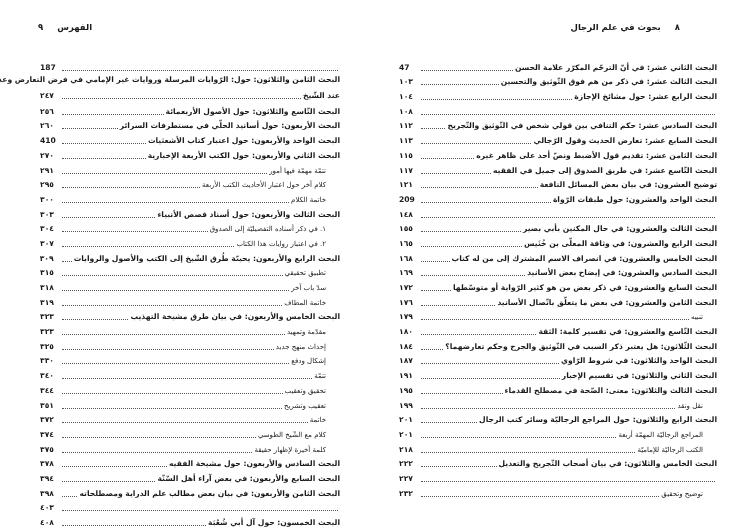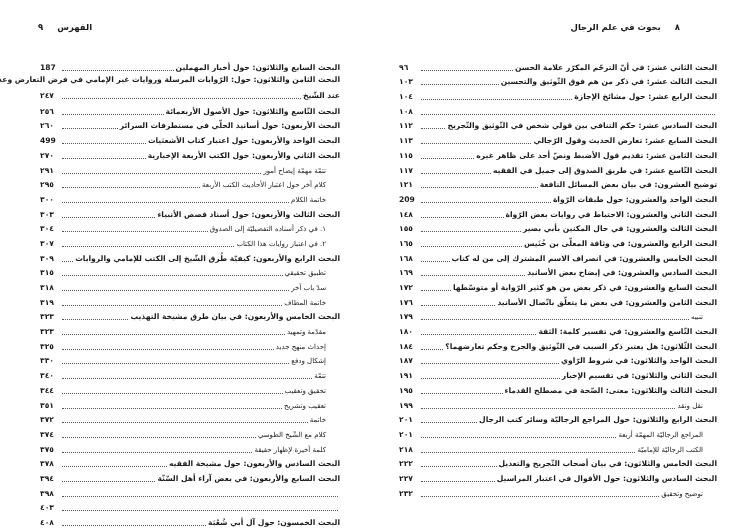--- a/index.html
+++ b/index.html
@@ -50,21 +50,21 @@
 
 <div class="page right">
   <div class="header">
     <span>٨</span>
     <span>بحوث في علم الرجال</span>
   </div>
   <ul class="toc" id="toc-right">
       <li class="row main">
         <span class="title">البحث الثاني عشر: في أنّ الترحّم المكرّر علامة الحسن</span>
         <span class="leader"></span>
-        <span class="page-num">٩٦</span>
+        <span class="page-num">47</span>
       </li>
       <li class="row main">
         <span class="title">البحث الثالث عشر: في ذكر من هم فوق التّوثيق والتحسين</span>
         <span class="leader"></span>
         <span class="page-num">١٠٣</span>
       </li>
       <li class="row main">
         <span class="title">البحث الرابع عشر: حول مشائخ الإجازة</span>
         <span class="leader"></span>
         <span class="page-num">١٠٤</span>
@@ -97,21 +97,20 @@
         <span class="title">توضيح العشرون: في بيان بعض المسائل النافعة</span>
         <span class="leader"></span>
         <span class="page-num">١٢١</span>
       </li>
       <li class="row main">
         <span class="title">البحث الواحد والعشرون: حول طبقات الرّواة</span>
         <span class="leader"></span>
         <span class="page-num">209</span>
       </li>
       <li class="row main">
-        <span class="title">البحث الثاني والعشرون: الاحتياط في روايات بعض الرّواة</span>
         <span class="leader"></span>
         <span class="page-num">١٤٨</span>
       </li>
       <li class="row main">
         <span class="title">البحث الثالث والعشرون: في حال المكنين بأبي بصير</span>
         <span class="leader"></span>
         <span class="page-num">١٥٥</span>
       </li>
       <li class="row main">
         <span class="title">البحث الرابع والعشرون: في وثاقة المعلّى بن خُنَيس</span>
@@ -187,40 +186,38 @@
         <span class="title">الكتب الرجاليّة للإماميّة</span>
         <span class="leader"></span>
         <span class="page-num">٢١٨</span>
       </li>
       <li class="row main">
         <span class="title">البحث الخامس والثلاثون: في بيان أصحاب التّجريح والتعديل</span>
         <span class="leader"></span>
         <span class="page-num">٢٢٢</span>
       </li>
       <li class="row main">
-        <span class="title">البحث السادس والثلاثون: حول الأقوال في اعتبار المراسيل</span>
         <span class="leader"></span>
         <span class="page-num">٢٢٧</span>
       </li>
       <li class="row sub">
         <span class="title">توضيح وتحقيق</span>
         <span class="leader"></span>
         <span class="page-num">٢٣٢</span>
       </li>
     </ul>
 </div>
 
 <div class="page left">
   <div class="header">
     <span>٩</span>
     <span>الفهرس</span>
   </div>
   <ul class="toc" id="toc-left">
       <li class="row main">
-        <span class="title">البحث السابع والثلاثون: حول أخبار المهملين</span>
         <span class="leader"></span>
         <span class="page-num">187</span>
       </li>
       <li class="row main tall" style="height: 29.4px; flex-direction: column; align-items: stretch;">
         <div class="wrap-line">البحث الثامن والثلاثون: حول: الرّوايات المرسلة وروايات غير الإمامي في فرض التعارض وعدمه</div>
         <div class="wrap-line2">
           <span class="title">عند الشّيخ</span>
           <span class="leader"></span>
           <span class="page-num">٢٤٧</span>
         </div>
@@ -231,29 +228,29 @@
         <span class="page-num">٢٥٦</span>
       </li>
       <li class="row main">
         <span class="title">البحث الأربعون: حول أسانيد الحلّي في مستطرفات السرائر</span>
         <span class="leader"></span>
         <span class="page-num">٢٦٠</span>
       </li>
       <li class="row main">
         <span class="title">البحث الواحد والأربعون: حول اعتبار كتاب الأشعثيات</span>
         <span class="leader"></span>
-        <span class="page-num">499</span>
+        <span class="page-num">410</span>
       </li>
       <li class="row main">
         <span class="title">البحث الثاني والأربعون: حول الكتب الأربعة الإخبارية</span>
         <span class="leader"></span>
         <span class="page-num">٢٧٠</span>
       </li>
       <li class="row sub">
-        <span class="title">تتمّة مهمّة إيضاح أمور</span>
+        <span class="title">تتمّة مهمّة فيها أمور</span>
         <span class="leader"></span>
         <span class="page-num">٢٩١</span>
       </li>
       <li class="row sub">
         <span class="title">كلام آخر حول اعتبار الأحاديث الكتب الأربعة</span>
         <span class="leader"></span>
         <span class="page-num">٢٩٥</span>
       </li>
       <li class="row sub">
         <span class="title">خاتمة الكلام</span>
@@ -269,21 +266,21 @@
         <span class="title">١. في ذكر أسناده التفصيليّة إلى الصدوق</span>
         <span class="leader"></span>
         <span class="page-num">٣٠٤</span>
       </li>
       <li class="row sub">
         <span class="title">٢. في اعتبار روايات هذا الكتاب</span>
         <span class="leader"></span>
         <span class="page-num">٣٠٧</span>
       </li>
       <li class="row main">
-        <span class="title">البحث الرابع والأربعون: كيفيّة طُرق الشّيخ إلى الكتب للإمامي والروايات</span>
+        <span class="title">البحث الرابع والأربعون: يحيىّة طُرق الشّيخ إلى الكتب والأصول والروايات</span>
         <span class="leader"></span>
         <span class="page-num">٣٠٩</span>
       </li>
       <li class="row sub">
         <span class="title">تطبيق تحقيقي</span>
         <span class="leader"></span>
         <span class="page-num">٣١٥</span>
       </li>
       <li class="row sub">
         <span class="title">سدّ باب آخر</span>
@@ -349,20 +346,21 @@
         <span class="title">البحث السادس والأربعون: حول مشيخة الفقيه</span>
         <span class="leader"></span>
         <span class="page-num">٣٧٨</span>
       </li>
       <li class="row main">
         <span class="title">البحث السابع والأربعون: في بعض آراء أهل السّنّة</span>
         <span class="leader"></span>
         <span class="page-num">٣٩٤</span>
       </li>
       <li class="row main">
+        <span class="title">البحث الثامن والأربعون: في بيان بعض مطالب علم الدراية ومصطلحاته</span>
         <span class="leader"></span>
         <span class="page-num">٣٩٨</span>
       </li>
       <li class="row main">
         <span class="leader"></span>
         <span class="page-num">٤٠٣</span>
       </li>
       <li class="row main">
         <span class="title">البحث الخمسون: حول آل أبي شُعْبَة</span>
         <span class="leader"></span>

